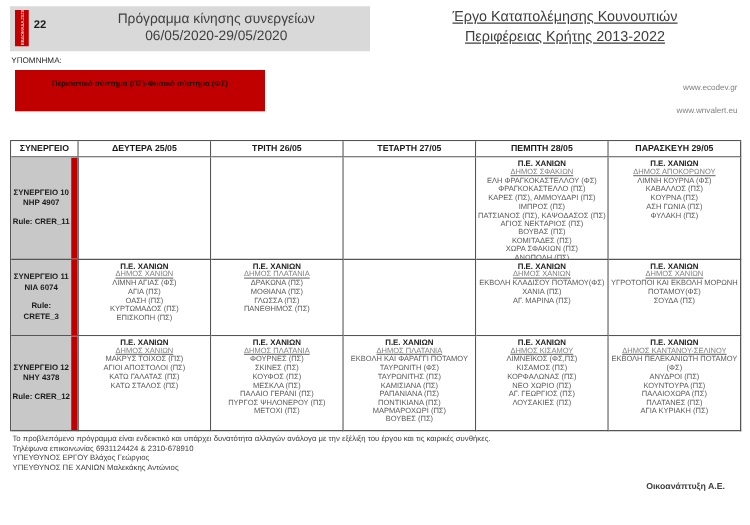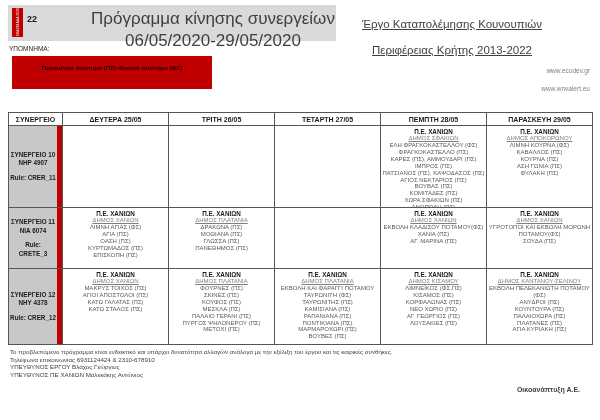--- a/index.html
+++ b/index.html
@@ -1,30 +1,30 @@
 <!DOCTYPE html>
 <html><head>
 <meta charset="utf-8">
 <style>
   html,body{margin:0;padding:0;background:#fff;}
   .page{position:relative;width:600px;height:420px;background:#ffffff;
         font-family:"Liberation Sans",sans-serif;color:#404040;overflow:hidden;}
 
   
-  .hdr-left{position:absolute;left:8px;top:5px;width:288px;height:36px;background:#d9d9d9;padding-left:40px;}
+  .hdr-left{position:absolute;left:8px;top:5px;width:288px;height:36px;background:#d9d9d9;}
   .week-tag{position:absolute;left:4px;top:3px;width:11px;height:29px;background:#c00000;overflow:hidden;}
   .week-tag span{position:absolute;left:-9px;top:12px;display:block;transform:rotate(-90deg);
         transform-origin:center;font-size:3.5px;color:#ffffff;white-space:nowrap;width:30px;text-align:center;}
   .week-num{position:absolute;left:19px;top:9px;font-size:9px;font-weight:bold;color:#1a1a1a;}
-  .hdr-title{margin-left:42px;padding-top:3px;text-align:center;font-size:17px;line-height:1.3;color:#3f3f3f;}
+  .hdr-title{margin-left:42px;padding-top:3px;text-align:center;font-size:11px;line-height:1.3;color:#3f3f3f;}
 
   
   .hdr-right{position:absolute;left:312px;top:7px;width:280px;text-align:center;
         font-size:11.5px;line-height:1.35;color:#3f3f3f;}
-  .hdr-right .u{text-decoration:underline;margin-top:10px;}
+  .hdr-right .u{text-decoration:underline;}
 
   .ypomnima{position:absolute;left:9px;top:45px;font-size:6.5px;color:#262626;}
   .legend-box{position:absolute;left:12px;top:56px;width:200px;height:33px;background:#c00000;
         text-align:center;}
   .legend-box span{display:inline-block;margin-top:4px;font-size:6.2px;font-weight:bold;color:#1f0000;}
 
   .url{position:absolute;right:10px;font-size:6.5px;color:#808080;}
   .url1{top:67px;} .url2{top:85px;}
 
   

